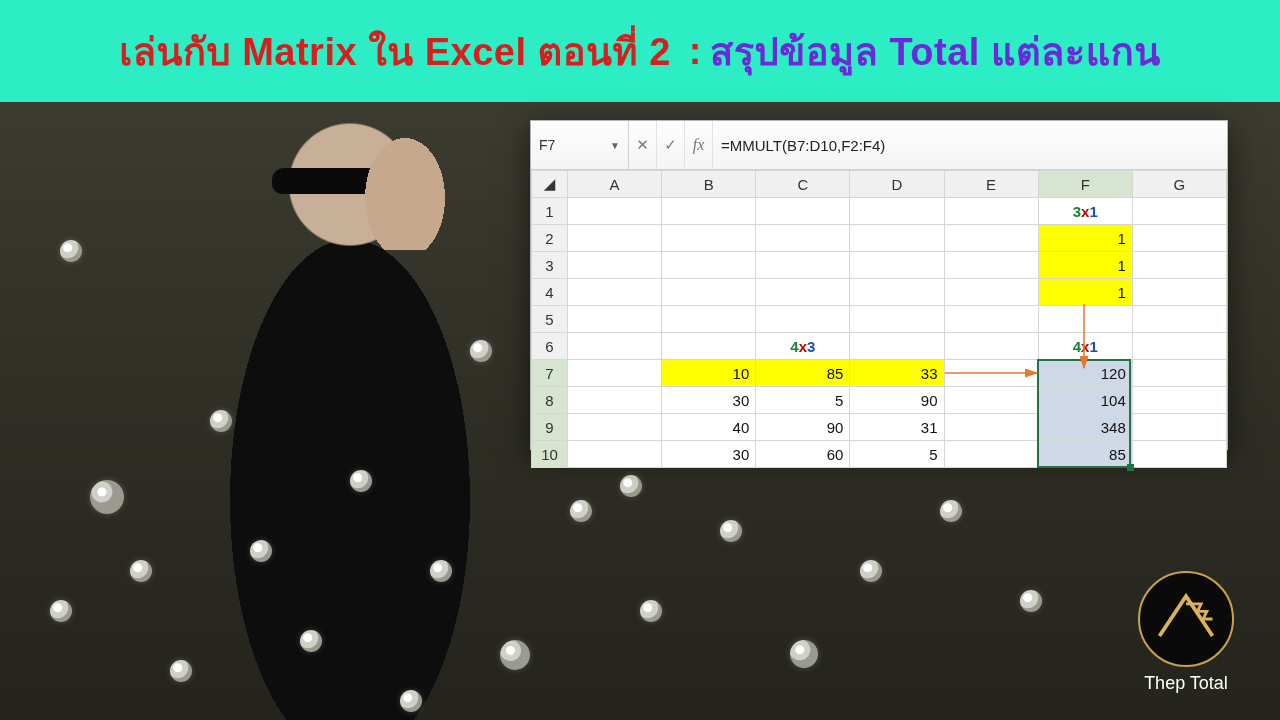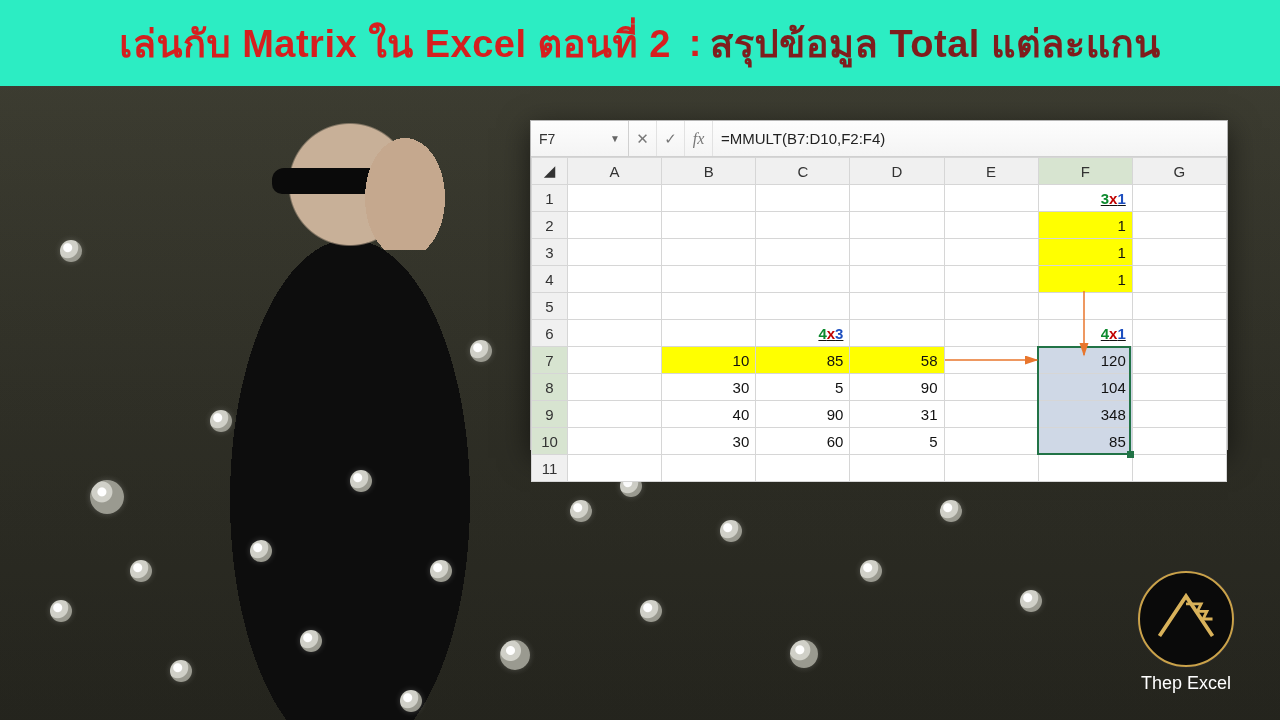--- a/index.html
+++ b/index.html
@@ -28,29 +28,29 @@
   .sunglass { position:absolute; left:272px; top:168px; width:110px; height:26px;
     background:#0a0a0a; border-radius:12px 12px 10px 10px; }
   .bullet {
     position: absolute; width: 22px; height: 22px; border-radius: 50%;
     background: radial-gradient(circle at 35% 35%, #fff 0 4px, #d0d0c8 5px 10px, #9a9a90 11px);
     box-shadow: 0 0 6px rgba(255,255,255,.2);
   }
 
   
   .banner {
-    position: absolute; left: 0; top: 0; right: 0; height: 86px;
+    position: absolute; left: 0; top: 0; right: 0; height: 102px;
     background: #2cedc3;
     display: flex; align-items: center; justify-content: center;
     font-size: 38px; font-weight: 600; letter-spacing: .5px;
     white-space: nowrap;
   }
   .banner .p1 { color: #d61f1f; margin-right: 10px; }
   .banner .colon { color: #d61f1f; margin: 0 8px; }
-  .banner .p2 { color: #7f1d1d; text-align: right; }
+  .banner .p2 { color: #6d28d9; text-align: right; }
 
   
   .logo-wrap {
     position: absolute; right: 46px; bottom: 26px;
     display: flex; flex-direction: column; align-items: center; gap: 6px;
   }
   .logo {
     width: 96px; height: 96px; border-radius: 50%;
     background: radial-gradient(circle at 50% 50%, #0a0a0a 0 46px, transparent 48px);
     border: 2px solid #caa24a;
@@ -62,21 +62,21 @@
 
   
   .excel {
     position: absolute; left: 530px; top: 120px; width: 698px; height: 330px;
     background: #fff; border: 1px solid #b5b5b5;
     box-shadow: 0 8px 28px rgba(0,0,0,.55);
   }
 
   
   .fbar {
-    height: 36px; border-bottom: 1px solid #d0d0d0;
+    height: 49px; border-bottom: 1px solid #d0d0d0;
     display: flex; align-items: stretch; font-size: 15px; color: #444;
     background: linear-gradient(#fdfdfd,#f4f4f4);
   }
   .namebox {
     width: 98px; border-right: 1px solid #d0d0d0;
     display: flex; align-items: center; padding: 0 8px; gap: 6px;
   }
   .namebox-val { flex: 1; font-size: 14px; color: #333; }
   .namebox .dd { font-size: 10px; color: #666; }
   .fb-btn { width: 28px; display:flex; align-items:center; justify-content:center;
@@ -94,21 +94,21 @@
   th {
     background: #f0f0f0; font-weight: 400; color: #333; text-align:center;
   }
   th.corner { background:#f0f0f0; }
   td { text-align: right; }
   .rowhdr { text-align:center; background:#f0f0f0; color:#333; }
   th.sel { background:#d7e4d0; }
   .rowhdr.sel { background:#d7e4d0; }
   .yellow { background:#ffff00 !important; }
   .blue-sel { background:#cfd8e6 !important; }
-  .dim-label { text-align:right; font-weight:700;text-decoration:underline; }
+  .dim-label { text-align:center; font-weight:700; }
   .dim-label .g{color:#0d8a2e;} .dim-label .x{color:#c00000;} .dim-label .b{color:#1e4fbf;}
 
   
   .sel-outline {
     position:absolute; border:2px solid #217346; pointer-events:none;
   }
   .sel-handle { position:absolute; width:7px; height:7px; background:#217346; }
 
   
   svg.arrows { position:absolute; inset:0; pointer-events:none; }
@@ -151,21 +151,21 @@
   <span class="p2">สรุปข้อมูล Total แต่ละแกน</span>
 </div>
 
 <div class="logo-wrap">
   <div class="logo">
     <svg viewBox="0 0 76 76">
       <path d="M10 56 L38 14 L66 56" stroke="#d9b25a" stroke-width="4" fill="none"></path>
       <path d="M38 22 L54 22 L50 30 L60 30 L56 38 L66 38" stroke="#d9b25a" stroke-width="3" fill="none"></path>
     </svg>
   </div>
-  <div class="logo-label">Thep Excel</div>
+  <div class="logo-label">Thep Total</div>
 </div>
 
 <div class="excel">
   <div class="fbar">
     <div class="namebox">
       <span class="namebox-val">F7</span>
       <span class="dd">▼</span>
     </div>
     <div class="fb-btn">✕</div>
     <div class="fb-btn">✓</div>
@@ -254,21 +254,21 @@
         <td></td>
             <td></td>
         <td class="dim-label"><span class="g">4</span><span class="x">x</span><span class="b">1</span></td>
             <td></td>
           </tr>
       <tr>
             <td class="rowhdr sel">7</td>
             <td></td>
         <td class="yellow">10</td>
         <td class="yellow">85</td>
-        <td class="yellow">58</td>
+        <td class="yellow">33</td>
         <td></td>
         <td class="blue-sel">120</td>
             <td></td>
           </tr>
       <tr>
             <td class="rowhdr sel">8</td>
             <td></td>
         <td>30</td>
         <td>5</td>
         <td>90</td>
@@ -287,30 +287,20 @@
             <td></td>
           </tr>
       <tr>
             <td class="rowhdr sel">10</td>
             <td></td>
         <td>30</td>
         <td>60</td>
         <td>5</td>
         <td></td>
         <td class="blue-sel">85</td>
-            <td></td>
-          </tr>
-      <tr>
-            <td class="rowhdr">11</td>
-            <td></td>
-            <td></td>
-            <td></td>
-            <td></td>
-            <td></td>
-            <td></td>
             <td></td>
           </tr>
     </tbody>
       </table>
 
     <div class="sel-outline" style="left:506px; top:189px; width:94px; height:109px;"></div>
     <div class="sel-handle" style="left:596px; top:294px;"></div>
 
     <svg class="arrows" width="698" height="298">
       <defs>

